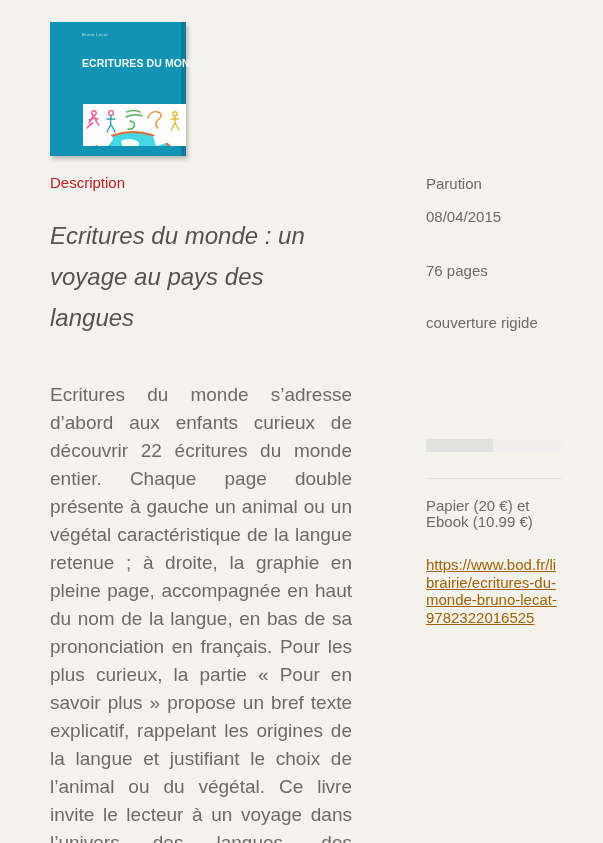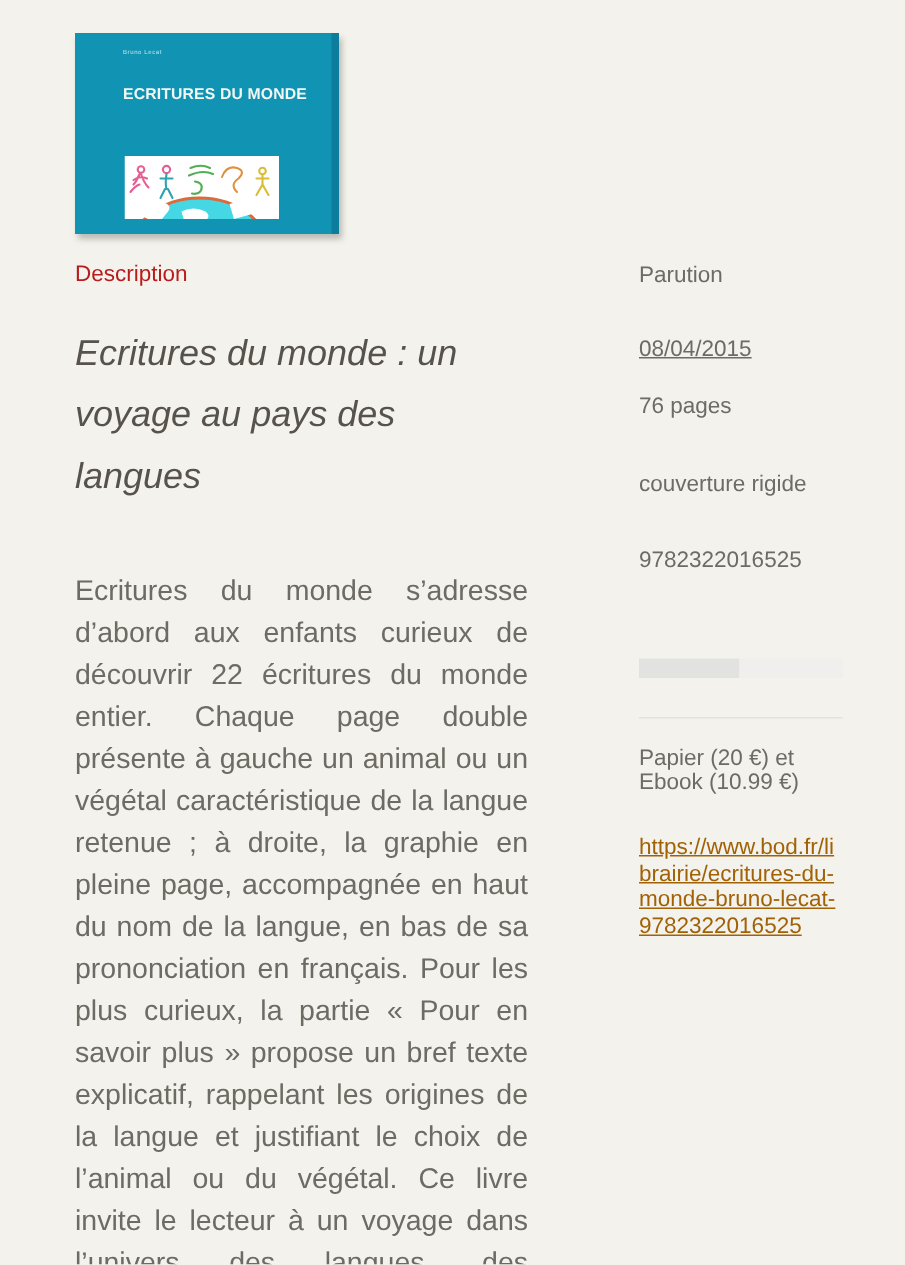--- a/index.html
+++ b/index.html
@@ -14,21 +14,20 @@
   }
 
   
   .cover {
     position: absolute;
     left: 50px; top: 22px;
     width: 136px; height: 134px;
     background: #1193b3;
     box-shadow: 2px 3px 4px rgba(120,120,110,0.45);
     cursor: pointer;
-    padding-left: 40px;
   }
   .cover-spine {
     position: absolute;
     right: 0; top: 0;
     width: 5px; height: 100%;
     background: #0c7d9c;
   }
   .cover-author {
     position: absolute;
     left: 32px; top: 10px;
@@ -76,21 +75,21 @@
     width: 302px;
     font-size: 19px;
     line-height: 28px;
     text-align: justify;
     color: #6e6a64;
   }
 
   
   .rc { position: absolute; left: 426px; width: 136px; font-size: 15px; color: #6e6a64; }
   .rc-parution  { top: 175px; }
-  .rc-date      { top: 224px; text-decoration: underline; }
+  .rc-date      { top: 208px; }
   .rc-pages     { top: 262px; }
   .rc-covertype { top: 314px; }
   .rc-isbn      { top: 362px; line-height: 24px; }
   .rc-bar {
     top: 439px;
     height: 13px;
     display: flex;
   }
   .rc-bar .seg-dark  { width: 67px; height: 13px; background: #e2e2e1; }
   .rc-bar .seg-light { width: 69px; height: 13px; background: #f0efee; }
@@ -156,21 +155,20 @@
   <div class="desc-label">Description</div>
   <h1 class="book-title" style="margin:0">Ecritures du monde : un voyage au pays des langues</h1>
   <p class="description" style="margin:0">Ecritures du monde s’adresse d’abord aux enfants curieux de découvrir 22 écritures du monde entier. Chaque page double présente à gauche un animal ou un végétal caractéristique de la langue retenue ; à droite, la graphie en pleine page, accompagnée en haut du nom de la langue, en bas de sa prononciation en français. Pour les plus curieux, la partie « Pour en savoir plus » propose un bref texte explicatif, rappelant les origines de la langue et justifiant le choix de l’animal ou du végétal. Ce livre invite le lecteur à un voyage dans l’univers des langues, des alphabets, des syllabaires, où la beauté du signe rencontre la beauté des sons.</p>
 
   <div class="rc rc-parution">Parution</div>
   <div class="rc rc-date">08/04/2015</div>
   <div class="rc rc-pages">76 pages</div>
   <div class="rc rc-covertype">couverture rigide</div>
 
   <div class="rc rc-isbn">
-    <div>9782322016525</div>
   </div>
 
   <div class="rc rc-bar">
     <div class="seg-dark"></div>
     <div class="seg-light"></div>
   </div>
 
   <div class="rc rc-divider"></div>
 
   <div class="rc rc-prices">Papier (20 €) et Ebook (10.99 €)</div>

